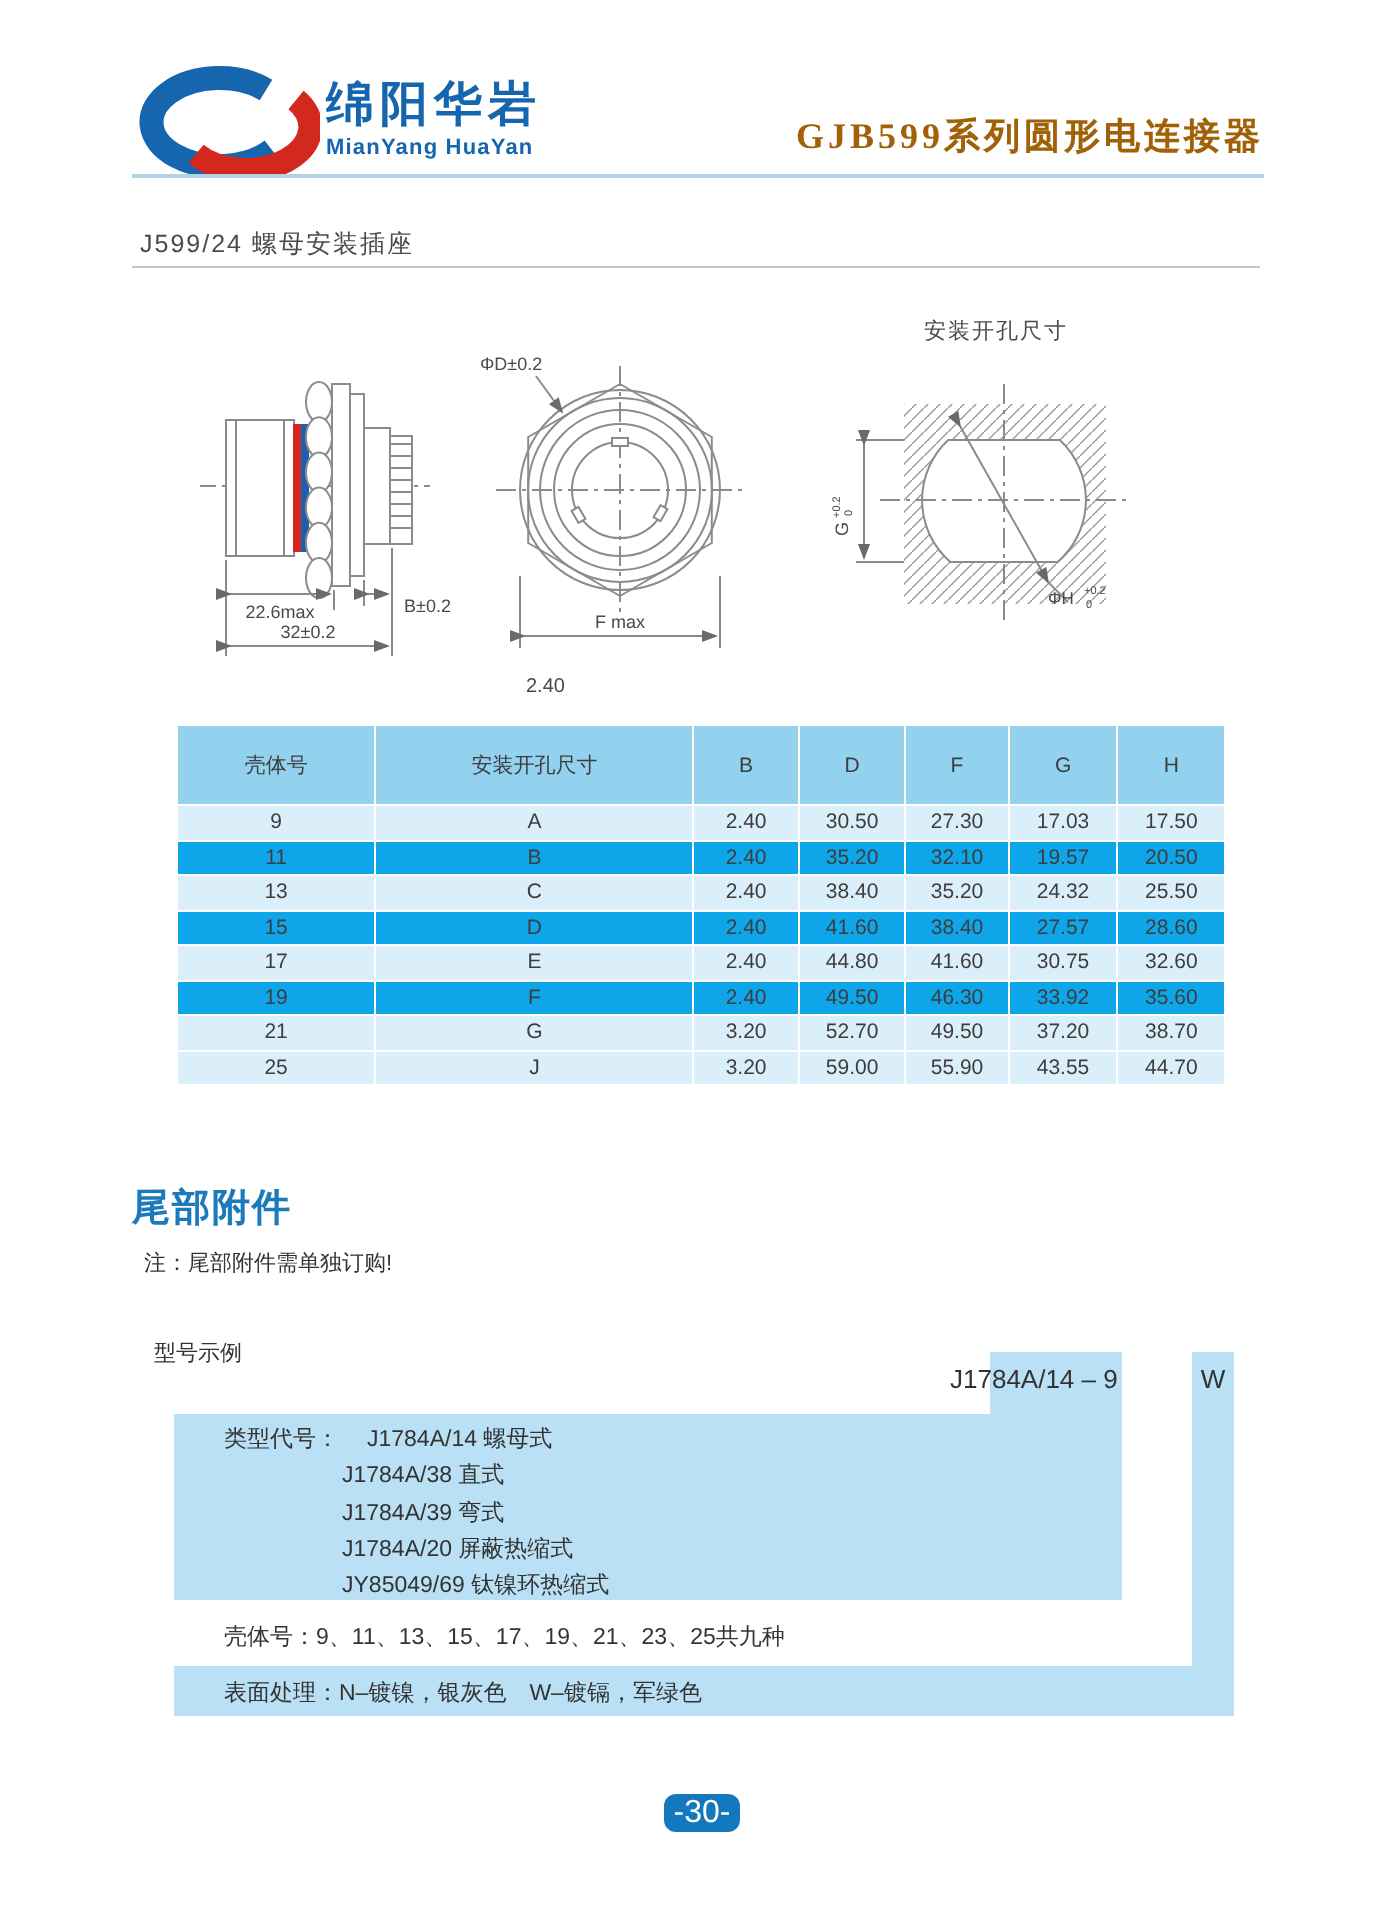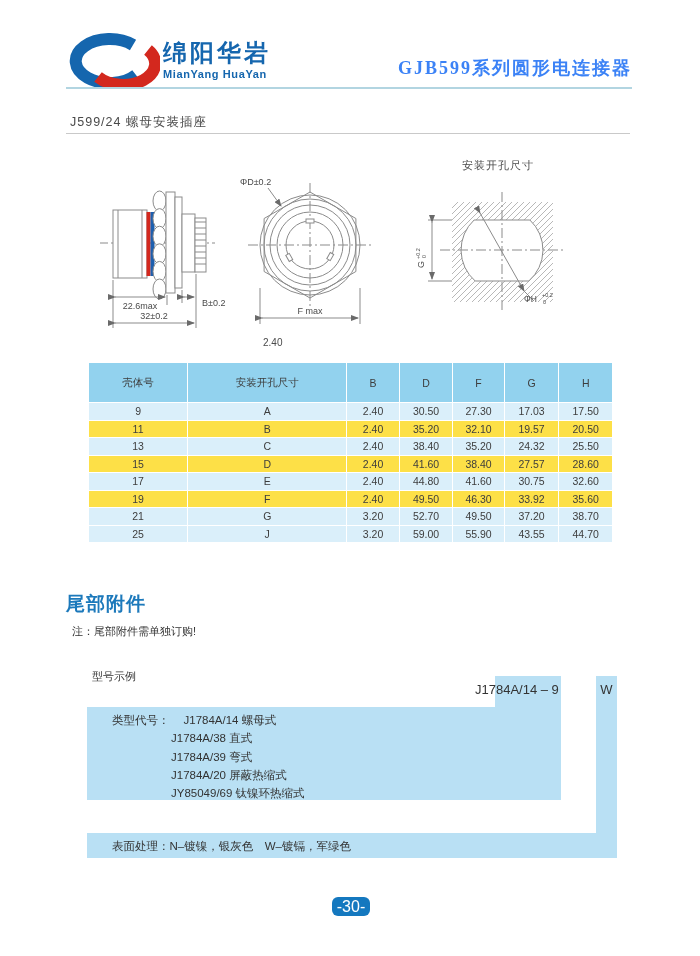--- a/index.html
+++ b/index.html
@@ -4,39 +4,39 @@
 <style>
   html,body{margin:0;padding:0;background:#e8e8e8;}
   #page{position:relative;width:700px;height:956px;background:#ffffff;overflow:hidden;
         font-family:"Liberation Sans","DejaVu Sans",sans-serif;color:#3d3d3d;}
   
   #logo-svg{position:absolute;left:60px;top:33px;width:100px;height:56px;}
   .brand{position:absolute;left:163px;top:40px;}
   .brand-cn{font-size:24px;font-weight:bold;color:#1566ae;letter-spacing:3px;line-height:26px;}
   .brand-en{font-size:11px;font-weight:bold;color:#1566ae;letter-spacing:0.6px;margin-top:2px;}
   .header-title{position:absolute;top:56px;right:68px;font-family:"Liberation Serif","DejaVu Serif",serif;
-        font-size:18px;font-weight:bold;color:#3b82f6;letter-spacing:2px;}
+        font-size:18px;font-weight:bold;color:#a16207;letter-spacing:2px;}
   .header-rule{position:absolute;left:66px;top:87px;width:566px;height:2px;background:#b2d5e1;}
   
   .section-title{position:absolute;left:70px;top:114px;font-size:12.5px;color:#4a4a4a;letter-spacing:1px;}
   .section-rule{position:absolute;left:66px;top:133px;width:564px;height:1px;background:#c9c9c9;}
   
   #drawings{position:absolute;left:60px;top:140px;width:600px;height:215px;}
   .dwg-text{fill:#4a4a4a;font-family:"Liberation Sans",sans-serif;}
   
   #spec-table{position:absolute;left:88px;top:362px;width:525px;border-collapse:separate;border-spacing:1px 1.5px;
         font-size:10.5px;color:#3d3d3d;}
   #spec-table th{background:#92d2ee;height:19px;font-weight:normal;text-align:center;padding:10px;}
   #spec-table td{height:16.5px;text-align:center;padding:0;}
   #spec-table tr.row-light td{background:#daeffa;}
-  #spec-table tr.row-med td{background:#fde047;margin-left:40px;}
+  #spec-table tr.row-med td{background:#0ea5e9;margin-left:40px;}
   
   .tail-heading{position:absolute;left:66px;top:591px;font-size:19px;font-weight:bold;color:#1c79bb;letter-spacing:1px;}
   .tail-note{position:absolute;left:72px;top:624px;font-size:11px;color:#333;}
-  .example-label{position:absolute;left:92px;top:669px;font-size:11px;color:#333;}
+  .example-label{position:absolute;left:77px;top:669px;font-size:11px;color:#333;}
   .blk{position:absolute;background:#b9e0f4;}
   #blk-tab{left:495px;top:676px;width:66px;height:31px;}
   #blk-main{left:87px;top:707px;width:474px;height:93px;}
   #blk-wcol{left:596px;top:676px;width:21px;height:182px;}
   #blk-bottom{left:87px;top:833px;width:530px;height:25px;}
   .model-code{position:absolute;left:475px;top:682px;font-size:13px;color:#333;white-space:nowrap;}
   .finish-code{position:absolute;left:596px;top:682px;width:21px;text-align:center;font-size:13px;color:#333;}
   #type-code-list{position:absolute;left:112px;top:711px;font-size:11.5px;color:#333;line-height:18.3px;}
   .type-line.indent{padding-left:59px;}
   .type-label{margin-right:14px;}
@@ -256,16 +256,17 @@
 
   <div class="model-code">J1784A/14 – 9</div>
   <div class="finish-code">W</div>
   <div id="type-code-list">
       <div class="type-line"><span class="type-label">类型代号：</span><span>J1784A/14 螺母式</span></div>
       <div class="type-line indent"><span>J1784A/38 直式</span></div>
       <div class="type-line indent"><span>J1784A/39 弯式</span></div>
       <div class="type-line indent"><span>J1784A/20 屏蔽热缩式</span></div>
       <div class="type-line indent"><span>JY85049/69 钛镍环热缩式</span></div>
     </div>
+  <div class="shell-line">壳体号：9、11、13、15、17、19、21、23、25共九种</div>
   <div class="finish-line">表面处理：N–镀镍，银灰色　W–镀镉，军绿色</div>
 
   <div class="page-pill">-30-</div>
 </div>
 
 </body></html>

